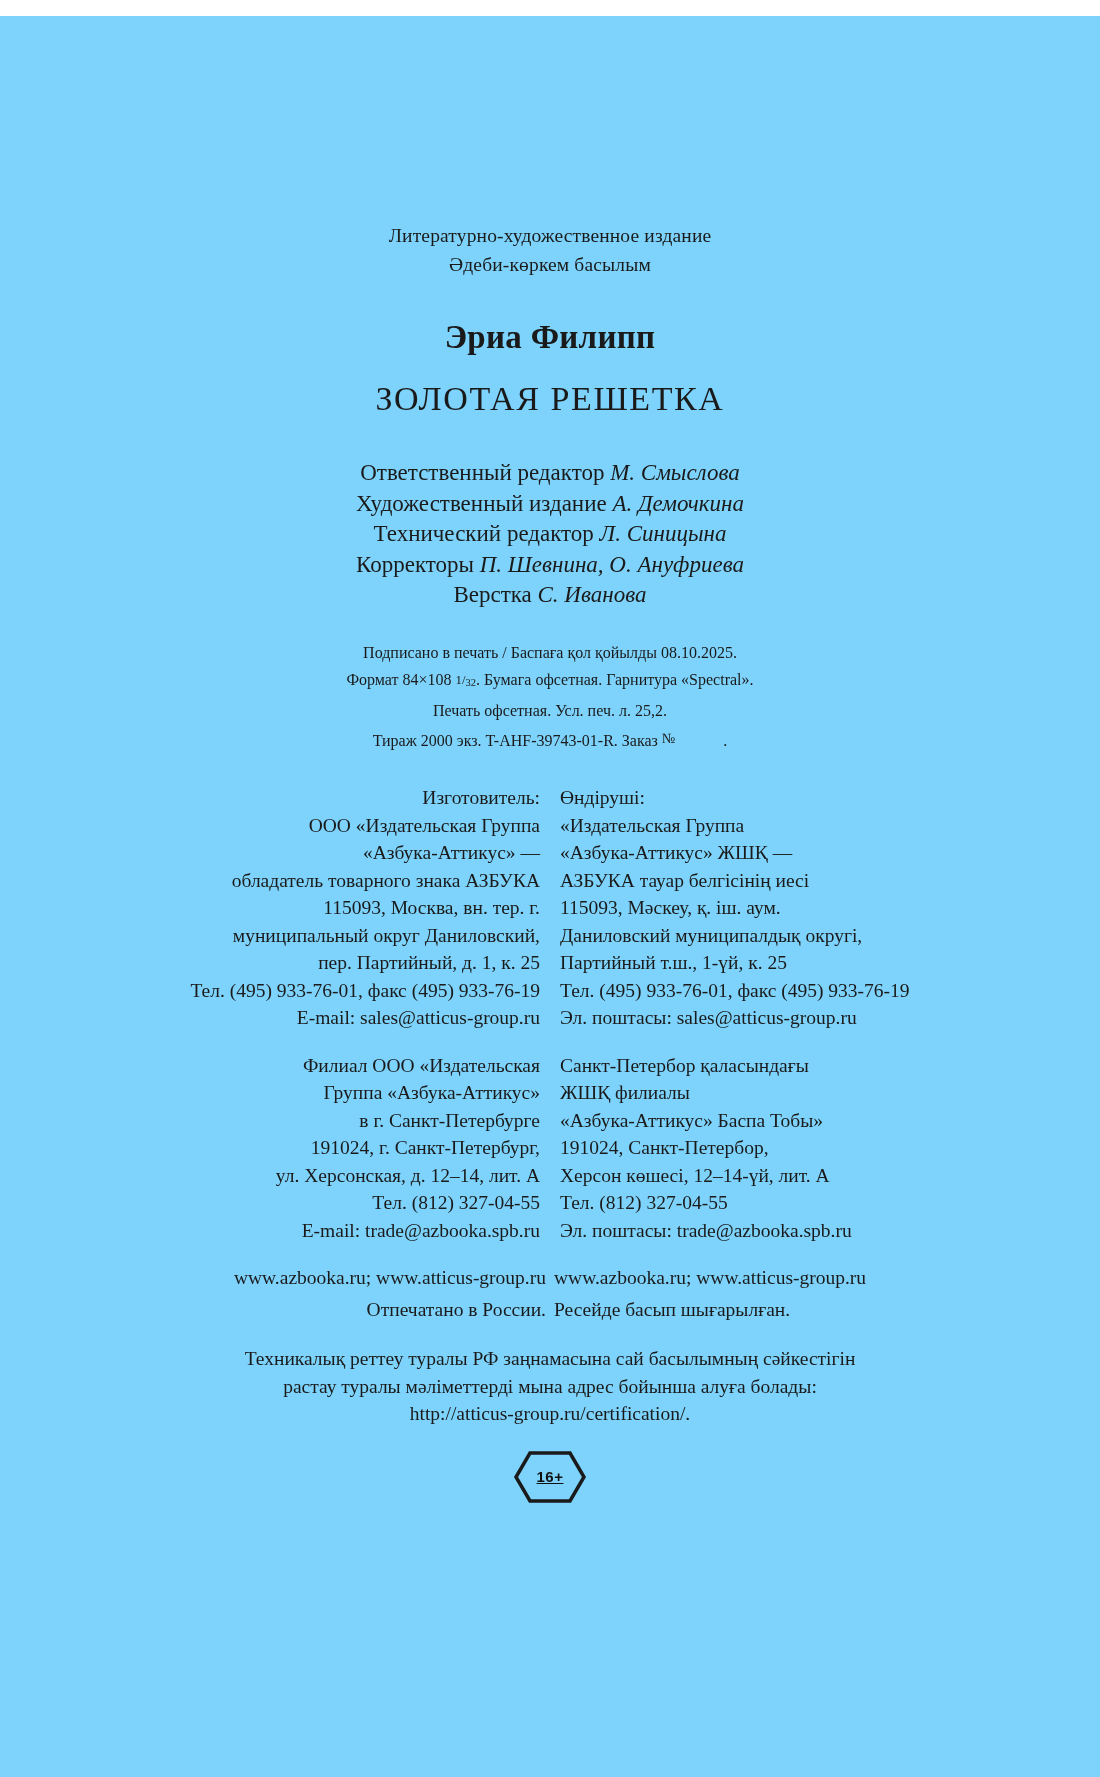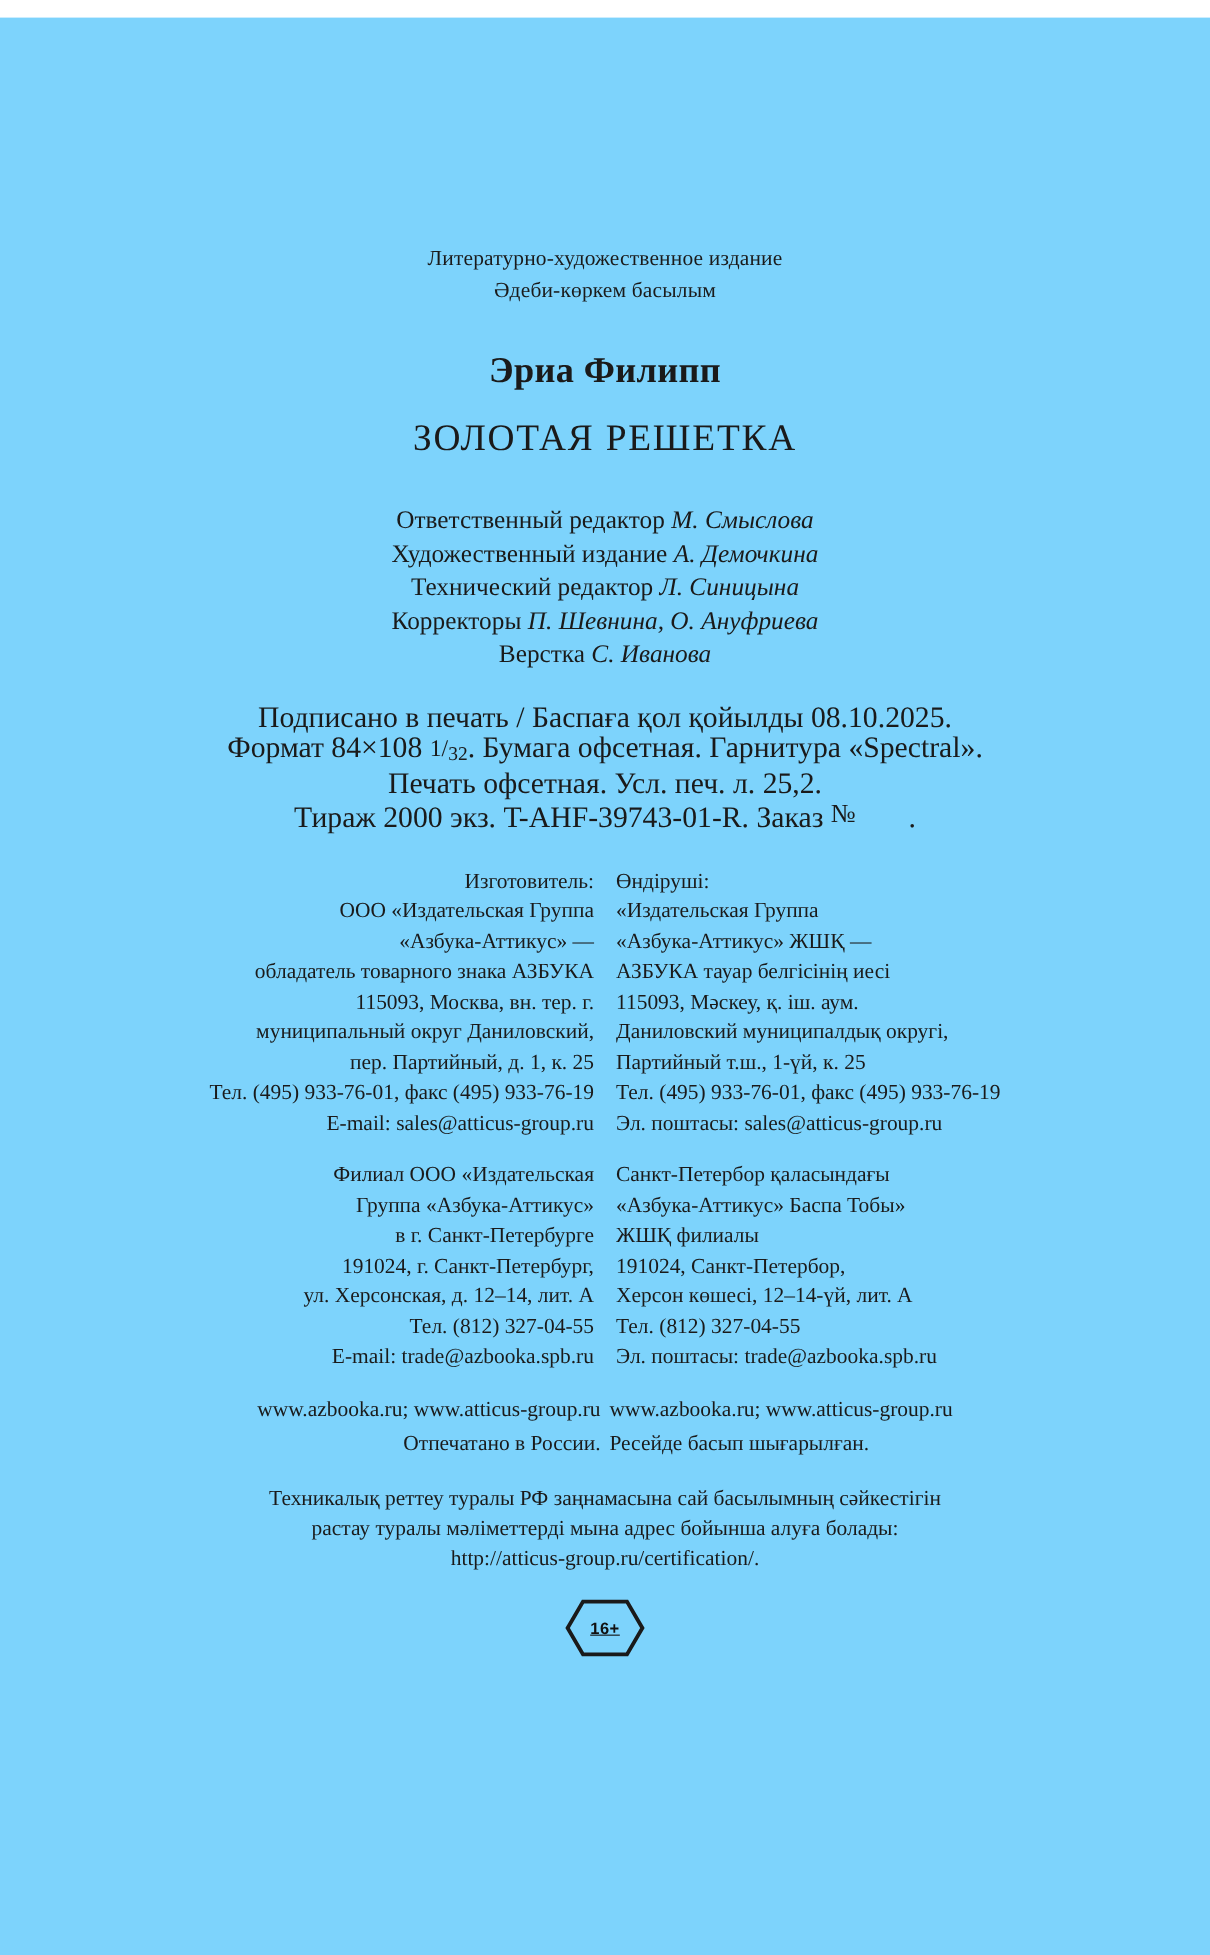--- a/index.html
+++ b/index.html
@@ -42,21 +42,21 @@
   }
 
   .credits {
     font-size: 23px;
     line-height: 30.5px;
   }
   .credits .role { font-style: normal; }
   .credits .person { font-style: italic; }
 
   .printinfo {
-    font-size: 27px;
+    font-size: 16px;
     line-height: 27.5px;
   }
   .frac {
     font-size: 0.80em;
     vertical-align: 0.05em;
   }
   .frac sub {
     font-size: 0.82em;
     vertical-align: -0.22em;
   }
@@ -199,22 +199,22 @@
       <p>АЗБУКА тауар белгісінің иесі</p>
       <p>115093, Мәскеу, қ. іш. аум.</p>
       <p>Даниловский муниципалдық округі,</p>
       <p>Партийный т.ш., 1-үй, к. 25</p>
       <p>Тел. (495) 933-76-01, факс (495) 933-76-19</p>
       <p>Эл. поштасы: sales@atticus-group.ru</p>
 
       <div class="gap-row"></div>
 
       <p>Санкт-Петербор қаласындағы</p>
+      <p>ЖШҚ филиалы</p>
       <p>«Азбука-Аттикус» Баспа Тобы»</p>
-      <p>ЖШҚ филиалы</p>
       <p>191024, Санкт-Петербор,</p>
       <p>Херсон көшесі, 12–14-үй, лит. А</p>
       <p>Тел. (812) 327-04-55</p>
       <p>Эл. поштасы: trade@azbooka.spb.ru</p>
     </div>
   </div>
 
   <div class="www-row" style="margin-top:20px;">
     <div class="col-ru">www.azbooka.ru; www.atticus-group.ru</div>
     <div class="col-kz">www.azbooka.ru; www.atticus-group.ru</div>

